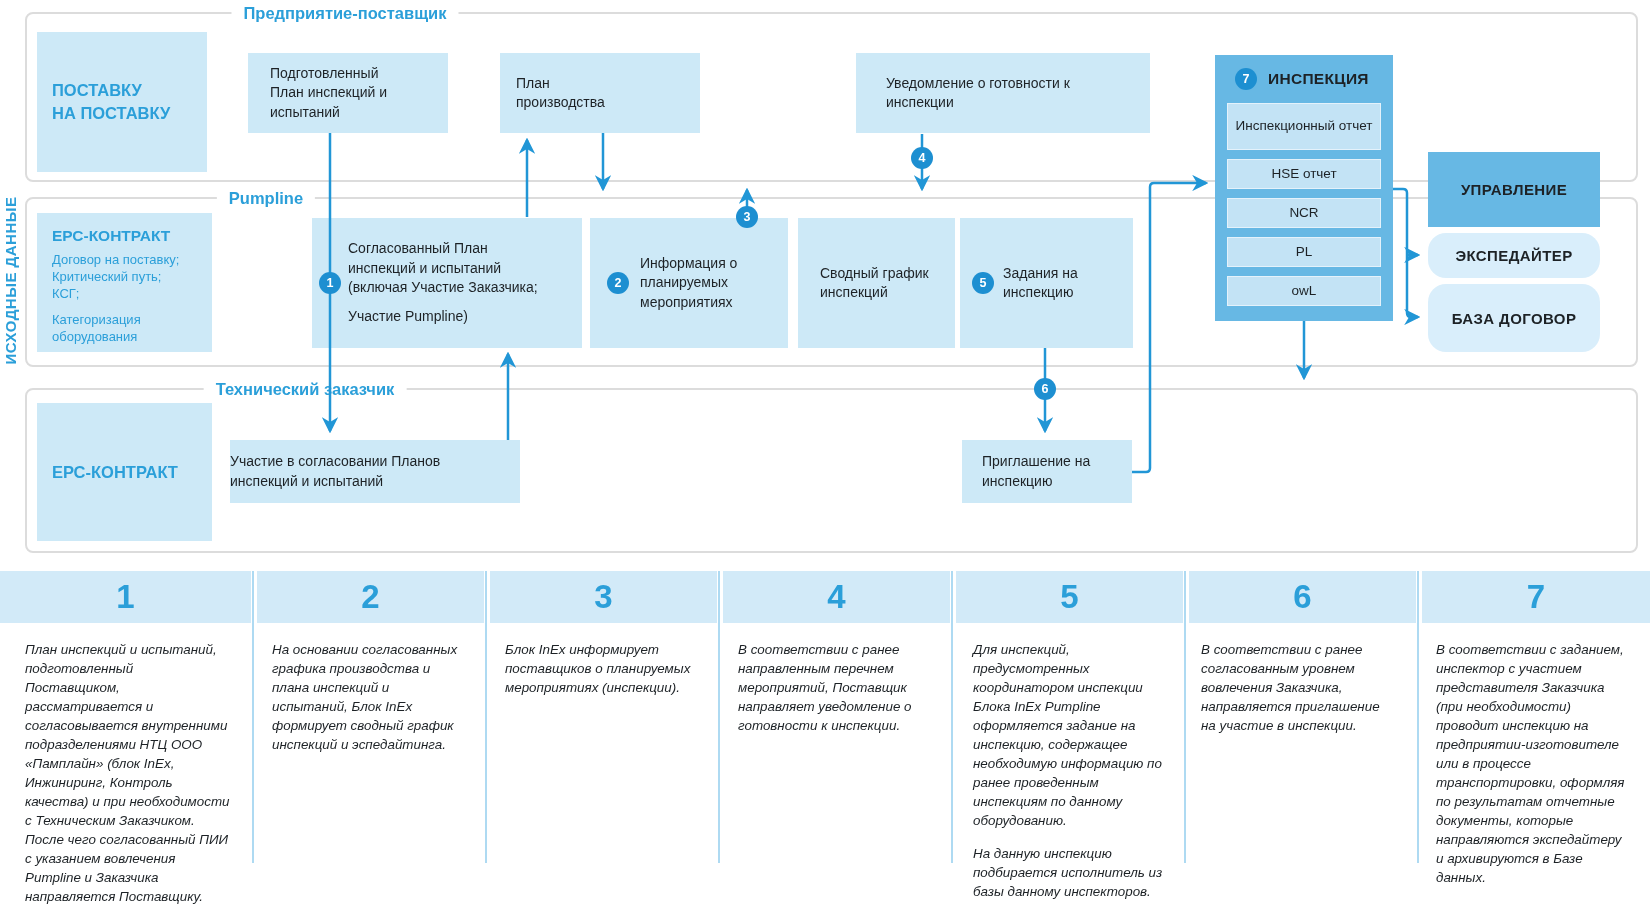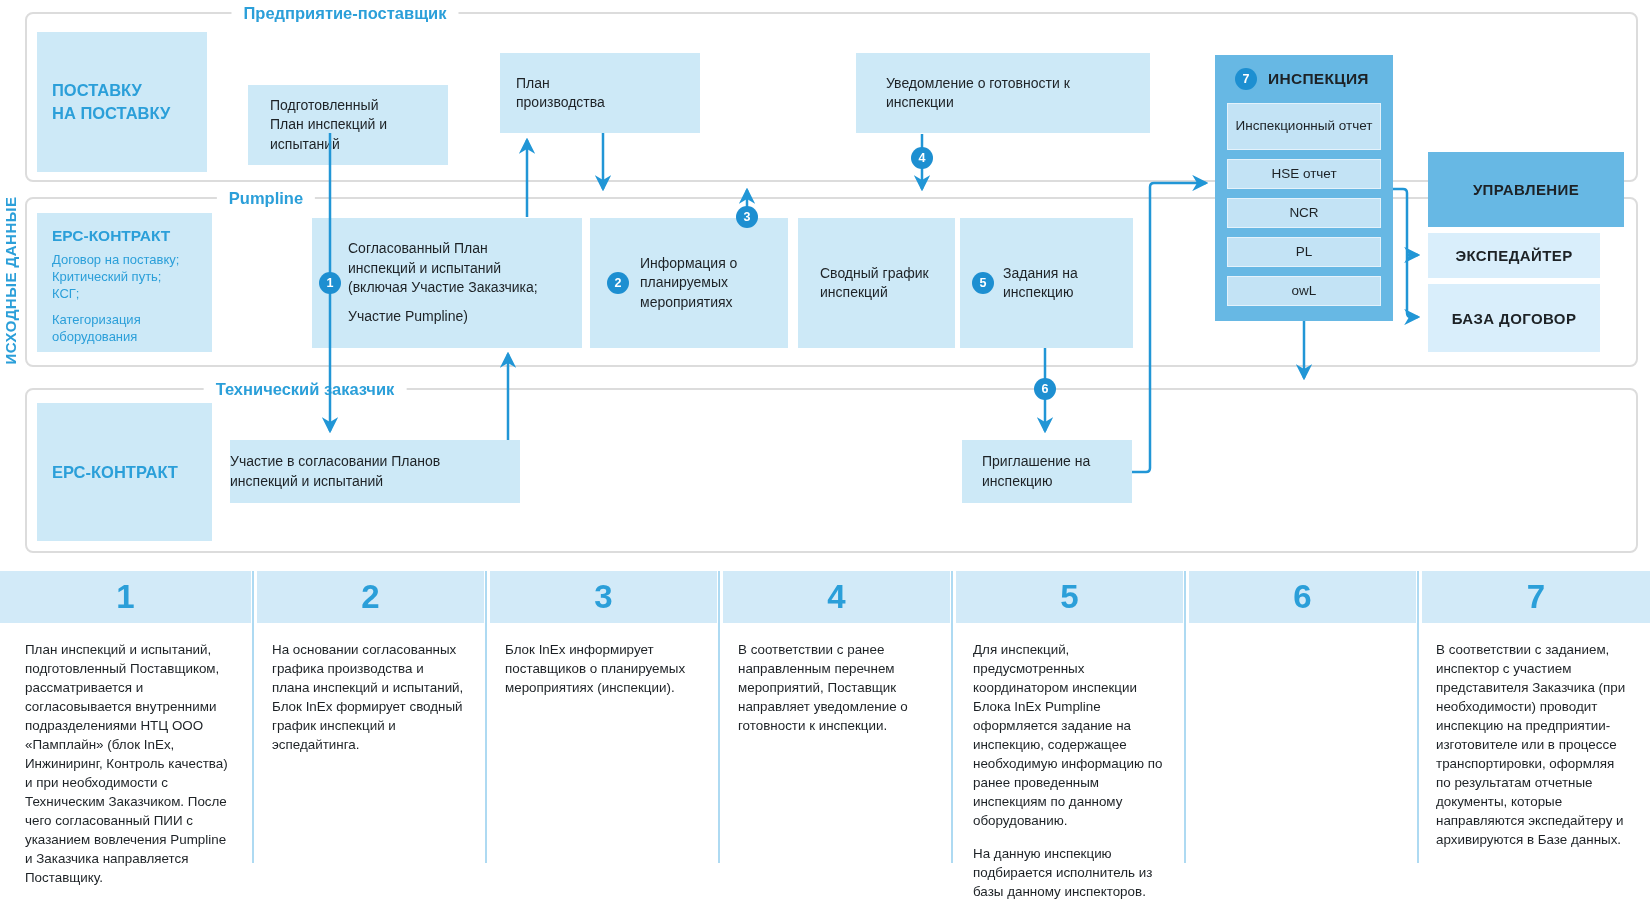--- a/index.html
+++ b/index.html
@@ -12,41 +12,41 @@
           font-family:"Liberation Sans",sans-serif;overflow:hidden;}
   .lane{position:absolute;left:25px;width:1613px;border:2px solid var(--lane-border);
         border-radius:8px;background:#fff;z-index:0;box-sizing:border-box;}
   .lane-label{position:absolute;transform:translate(-50%,-50%);background:#fff;padding:0 12px;
         color:var(--accent);font-weight:bold;font-size:16.5px;z-index:2;white-space:nowrap;}
   .vlabel{position:absolute;color:var(--accent);font-weight:bold;font-size:15px;letter-spacing:.5px;
         transform:rotate(-90deg);transform-origin:center;text-align:center;z-index:2;white-space:nowrap;}
   .box{position:absolute;box-sizing:border-box;z-index:1;display:flex;flex-direction:column;justify-content:center;}
   .light{background:var(--box-light);}
   .medium{background:var(--box-medium);}
-  .faint{background:var(--box-faint);}
+  .faint{background:var(--box-faint);border-radius:18px;}
   .t-dark{color:var(--text-dark);font-size:14px;font-weight:500;line-height:1.38;}
   .t-accent{color:var(--accent);font-weight:bold;}
   .badge{position:absolute;width:22px;height:22px;border-radius:50%;background:var(--circle);
         color:#fff;font-size:12.5px;font-weight:bold;display:flex;align-items:center;justify-content:center;z-index:6;}
   .arrows{position:absolute;left:0;top:0;z-index:4;pointer-events:none;}
   .insp-header{display:flex;align-items:center;gap:11px;padding:13px 8px 0 20px;}
   .insp-badge{width:22px;height:22px;border-radius:50%;background:var(--circle);color:#fff;
         font-size:12.5px;font-weight:bold;display:flex;align-items:center;justify-content:center;flex:0 0 auto;}
   .insp-title{color:var(--text-dark);font-size:15.5px;font-weight:600;letter-spacing:.3px;}
   .insp-items{display:flex;flex-direction:column;gap:9px;margin:13px 12px 0 12px;}
   .insp-item{background:var(--box-subitem);border:1px solid rgba(255,255,255,.55);min-height:30px;
         display:flex;align-items:center;justify-content:center;text-align:left;
         color:var(--text-dark);font-size:13.5px;font-weight:500;line-height:1.25;box-sizing:border-box;padding:2px 6px;}
   .insp-item:first-child{min-height:47px;}
   .center-label{align-items:center;text-align:center;color:var(--text-dark);font-size:15px;font-weight:600;letter-spacing:.4px;}
   .band-cell{position:absolute;top:571px;height:52px;background:var(--band);text-align:center;
         line-height:52px;font-size:33px;font-weight:bold;color:var(--accent);z-index:1;}
   .col-divider{position:absolute;top:571px;height:292px;width:2px;background:var(--divider);z-index:0;}
   .step-text{position:absolute;top:640px;color:var(--text-dark);font-size:13.4px;font-weight:500;line-height:1.42;z-index:1;}
-  .step-text p{margin:0 0 14px 0;}
+  .step-text p{margin:0 0 14px 0;font-style:italic;}
   .epc-items div{color:var(--accent);font-size:13px;font-weight:500;line-height:1.3;}
 </style>
 </head>
 <body>
 
 <div class="canvas">
 
   <div class="lane" style="top:12px;height:170px;"></div>
   <div class="lane" style="top:197px;height:170px;"></div>
   <div class="lane" style="top:388px;height:165px;"></div>
@@ -57,21 +57,21 @@
 
   <div class="vlabel" style="left:-85px;top:272px;width:190px;">ИСХОДНЫЕ ДАННЫЕ</div>
 
   <div class="box light" style="left:37px;top:32px;width:170px;height:140px;padding-left:15px;">
     <div class="t-accent" style="font-size:16.5px;line-height:1.4;">
       <div>ПОСТАВКУ</div>
       <div>НА ПОСТАВКУ</div>
     </div>
   </div>
 
-  <div class="box light" style="left:248px;top:53px;width:200px;height:80px;padding-left:22px;margin-top:32px;">
+  <div class="box light" style="left:248px;top:53px;width:200px;height:80px;padding-left:22px;">
     <div class="t-dark" style="width:140px;">Подготовленный План инспекций и испытаний</div>
   </div>
 
   <div class="box light" style="left:500px;top:53px;width:200px;height:80px;padding-left:16px;">
     <div class="t-dark" style="width:125px;">План производства</div>
   </div>
 
   <div class="box light" style="left:856px;top:53px;width:294px;height:80px;padding-left:30px;">
     <div class="t-dark" style="width:235px;">Уведомление о готовности к инспекции</div>
   </div>
@@ -83,21 +83,21 @@
     </div>
     <div class="insp-items">
       <div class="insp-item">Инспекционный отчет</div>
       <div class="insp-item">HSE отчет</div>
       <div class="insp-item">NCR</div>
       <div class="insp-item">PL</div>
       <div class="insp-item">owL</div>
     </div>
   </div>
 
-  <div class="box medium center-label" style="left:1428px;top:152px;width:196px;height:75px;align-items:center;">
+  <div class="box medium center-label" style="left:1428px;top:152px;width:172px;height:75px;align-items:center;">
     <div>УПРАВЛЕНИЕ</div>
   </div>
   <div class="box faint center-label" style="left:1428px;top:233px;width:172px;height:45px;">
     <div>ЭКСПЕДАЙТЕР</div>
   </div>
   <div class="box faint center-label" style="left:1428px;top:284px;width:172px;height:68px;">
     <div>БАЗА ДОГОВОР</div>
   </div>
 
   <div class="box light" style="left:37px;top:213px;width:175px;height:139px;padding:14px 14px 10px 15px;justify-content:flex-start;">
@@ -191,17 +191,20 @@
   <div class="step-text" style="left:505px;width:196px;">
     <p>Блок InEx информирует поставщиков о планируемых мероприятиях (инспекции).</p>
   </div>
   <div class="step-text" style="left:738px;width:196px;">
     <p>В соответствии с ранее направленным перечнем мероприятий, Поставщик направляет уведомление о готовности к инспекции.</p>
   </div>
   <div class="step-text" style="left:973px;width:196px;">
     <p>Для инспекций, предусмотренных координатором инспекции Блока InEx Pumpline оформляется задание на инспекцию, содержащее необходимую информацию по ранее проведенным инспекциям по данному оборудованию.</p>
     <p>На данную инспекцию подбирается исполнитель из базы данному инспекторов.</p>
   </div>
+  <div class="step-text" style="left:1201px;width:192px;">
+    <p>В соответствии с ранее согласованным уровнем вовлечения Заказчика, направляется приглашение на участие в инспекции.</p>
+  </div>
   <div class="step-text" style="left:1436px;width:194px;">
     <p>В соответствии с заданием, инспектор с участием представителя Заказчика (при необходимости) проводит инспекцию на предприятии-изготовителе или в процессе транспортировки, оформляя по результатам отчетные документы, которые направляются экспедайтеру и архивируются в Базе данных.</p>
   </div>
 
 </div>
 
 </body></html>

